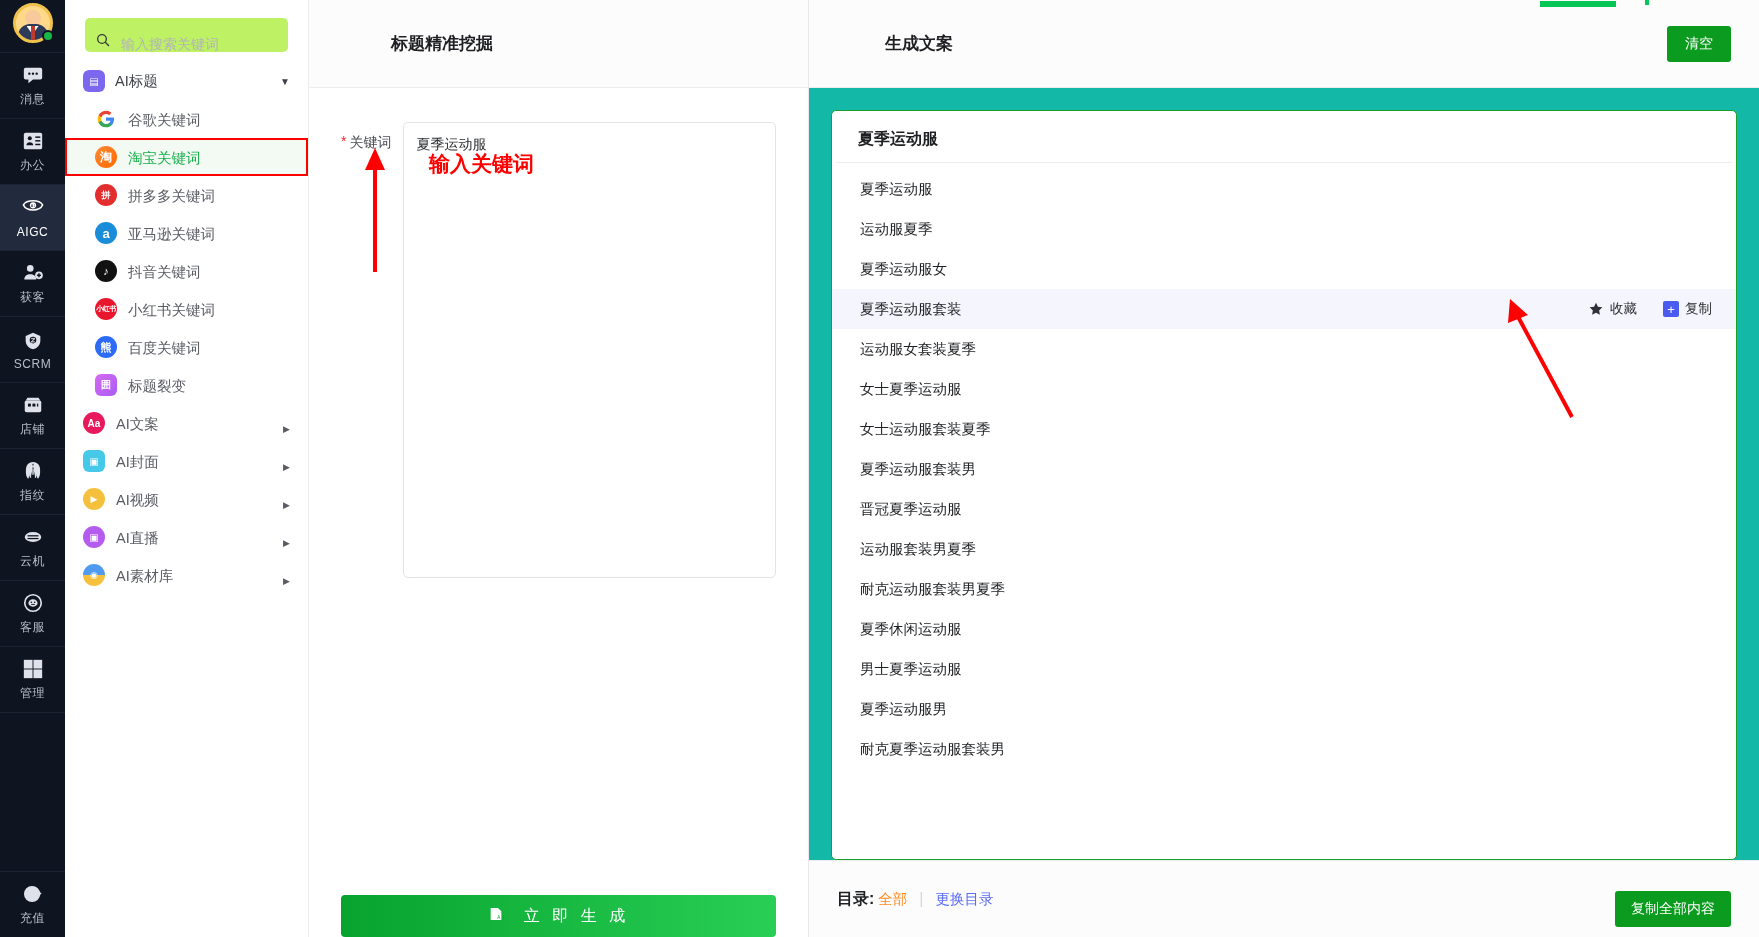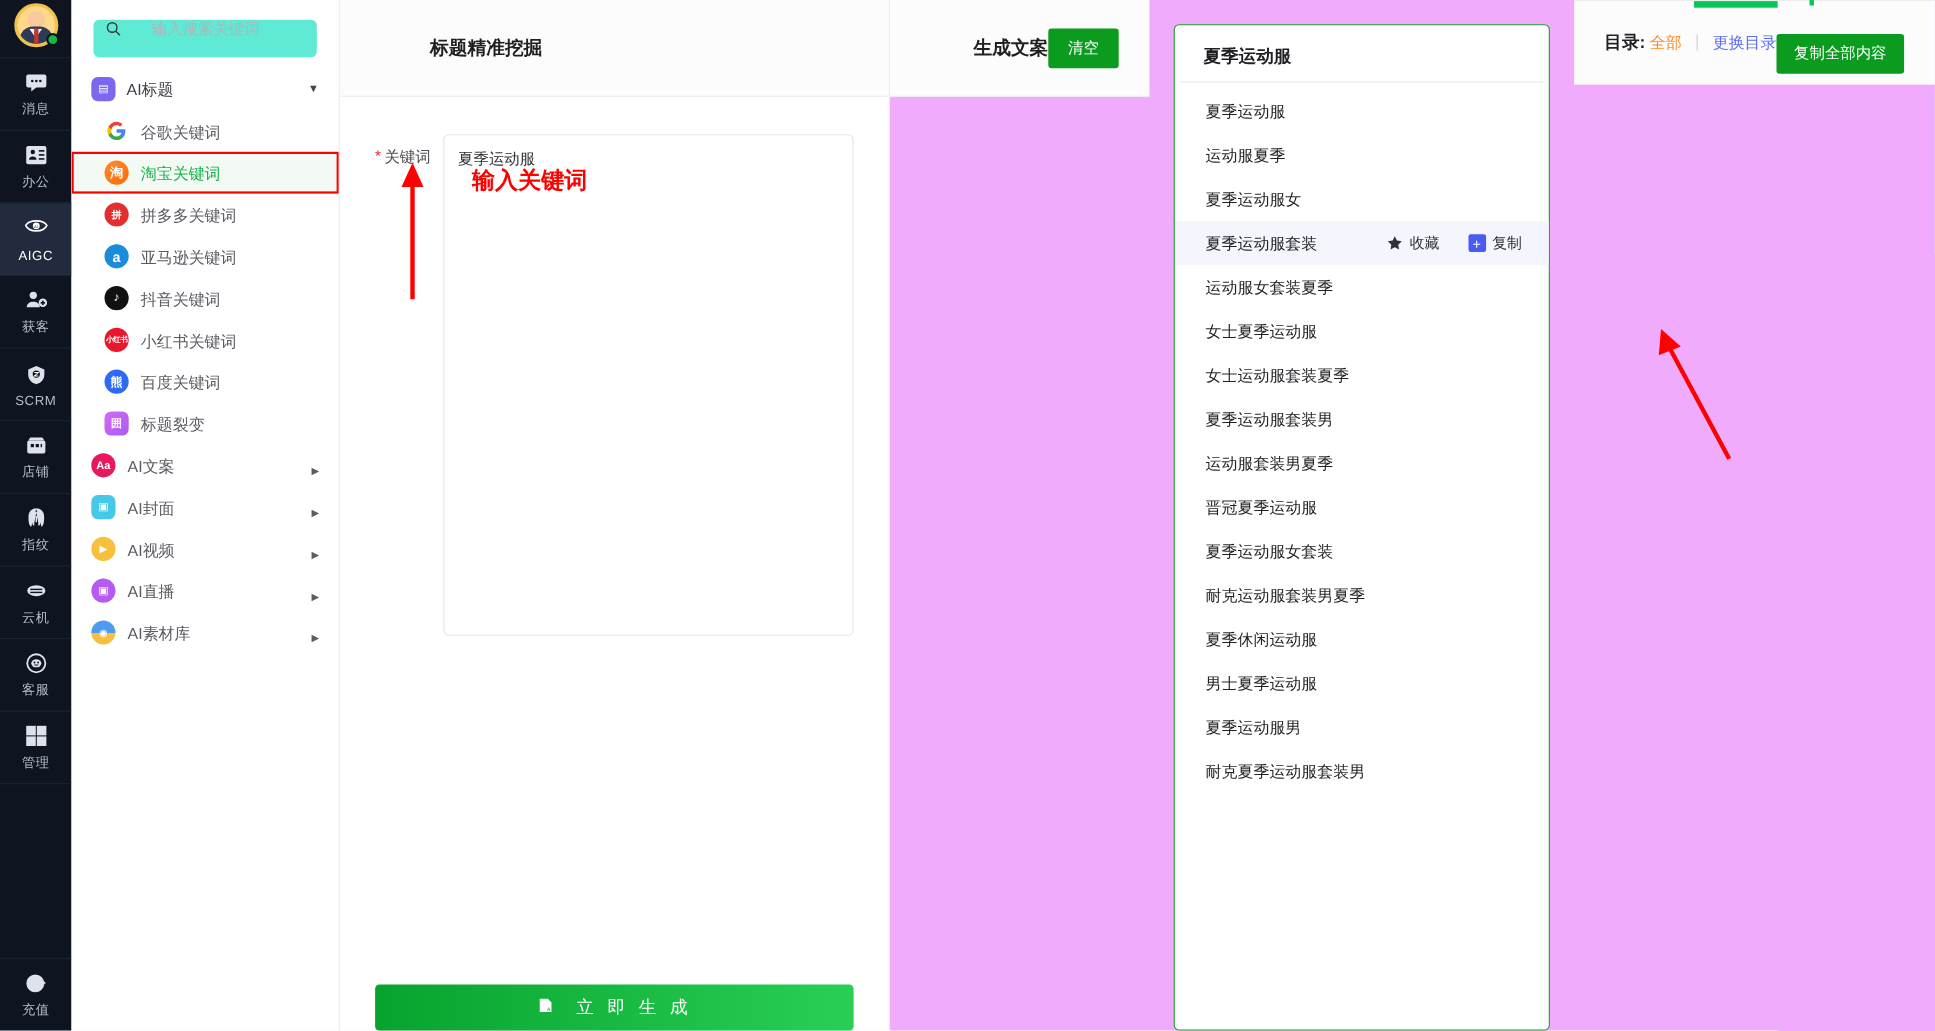--- a/index.html
+++ b/index.html
@@ -59,22 +59,22 @@
   .sidebar {
     width: 244px; flex: 0 0 244px;
     background: #ffffff;
     border-right: 1px solid #ececec;
     padding-top: 12px;
     position: relative;
     overflow: hidden;
   }
   .search-box {
     margin: 6px 20px 10px 20px;
-    height: 34px; background:#5eead4; border-radius:5px;
-    display:flex; align-items:flex-start; padding: 0 10px; gap:27px;
+    height: 34px; background:#bef264; border-radius:5px;
+    display:flex; align-items:flex-end; padding: 0 10px; gap:10px;
   }
   .search-box svg { width:16px; height:16px; stroke:#3a3a3a; fill:none; stroke-width:2; }
   .search-box input {
     border:none; outline:none; background:transparent; width:100%;
     font-size: 14px; color:#333; font-family: inherit;
   }
   .search-box input::placeholder { color:#b2b4b9; }
 
   .group-head {
     display:flex; align-items:center; gap:10px;
@@ -150,21 +150,21 @@
     background: linear-gradient(90deg,#07a32e 0%, #29cf55 100%);
     color:#fff; font-size: 16px; letter-spacing: 4px;
     display:flex; align-items:center; justify-content:center; gap:20px;
     font-family: inherit;
     width: calc(100% - 64px);
   }
   .gen-btn svg { width:16px; height:16px; fill:#fff; }
 
   
   .right {
-    flex: 1 1 auto; display:flex; flex-direction:row; background:#f0abfc;
+    flex: 1 1 auto; display:flex; flex-direction:column; background:#14b8a6;
     min-width:0;
   }
   .right-header {
     height: 88px; border-bottom:1px solid #ededed;
     display:flex; align-items:center; padding: 0 28px;
     background:#fcfcfc;
   }
   .clear-btn {
     margin-left:auto; background:#0b9b1e; color:#fff; border:none;
     width: 64px; height: 36px; border-radius:3px; cursor:pointer;
@@ -546,27 +546,24 @@
             <div class="res-row">
               <span>女士夏季运动服</span>
             </div>
             <div class="res-row">
               <span>女士运动服套装夏季</span>
             </div>
             <div class="res-row">
               <span>夏季运动服套装男</span>
             </div>
             <div class="res-row">
+              <span>晋冠夏季运动服</span>
+            </div>
+            <div class="res-row">
               <span>运动服套装男夏季</span>
-            </div>
-            <div class="res-row">
-              <span>晋冠夏季运动服</span>
-            </div>
-            <div class="res-row">
-              <span>夏季运动服女套装</span>
             </div>
             <div class="res-row">
               <span>耐克运动服套装男夏季</span>
             </div>
             <div class="res-row">
               <span>夏季休闲运动服</span>
             </div>
             <div class="res-row">
               <span>男士夏季运动服</span>
             </div>

